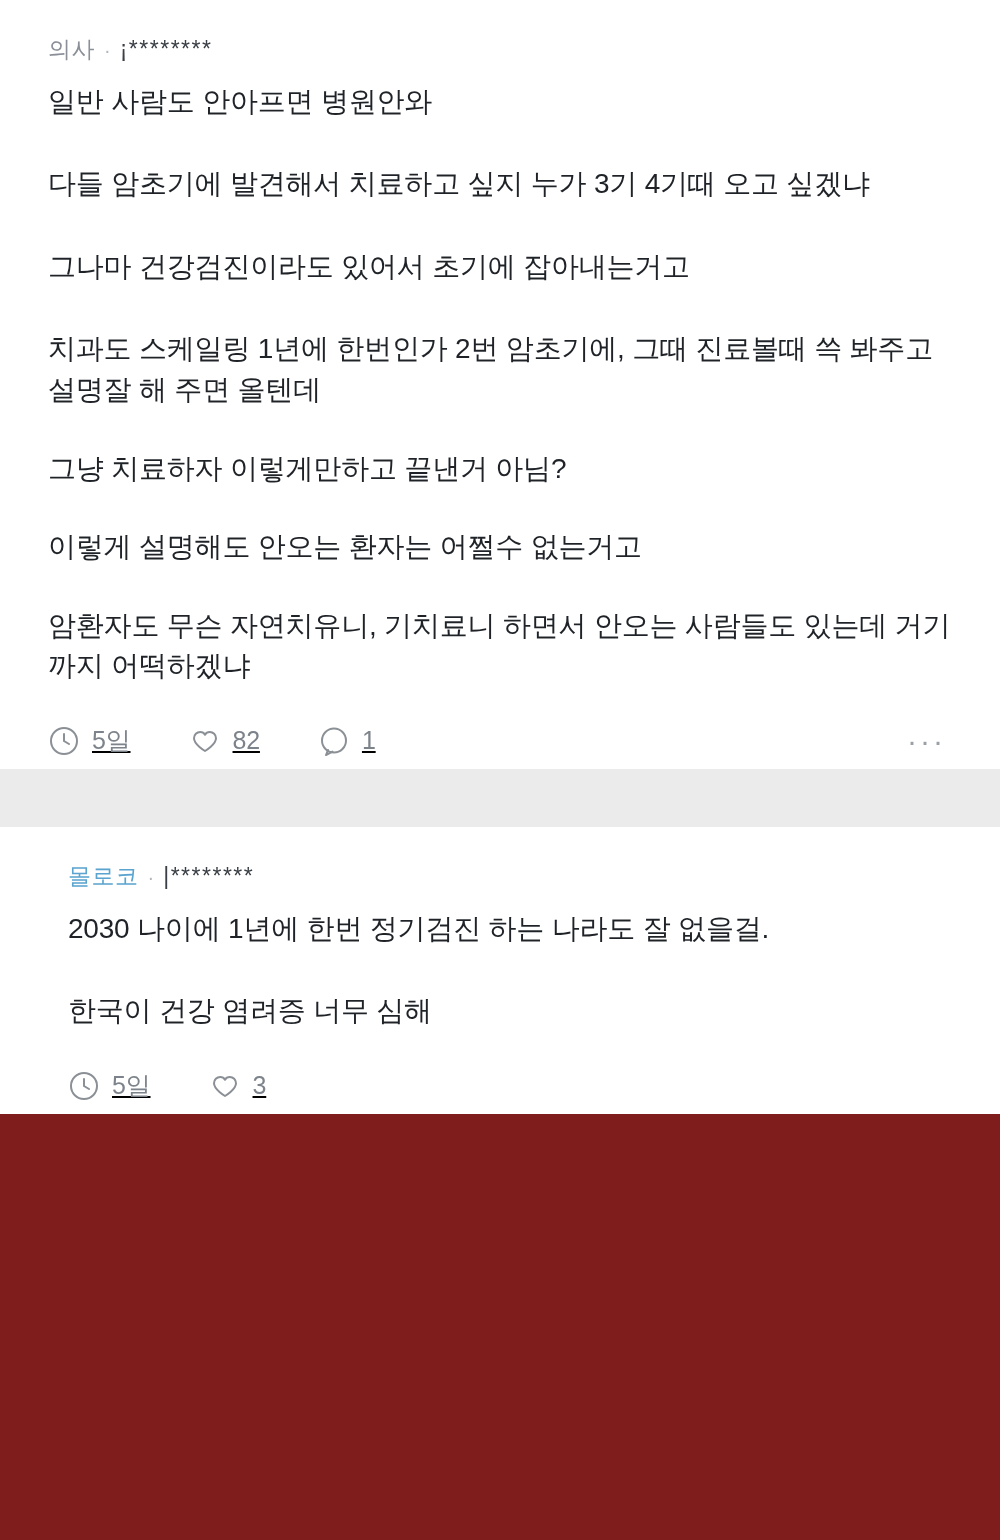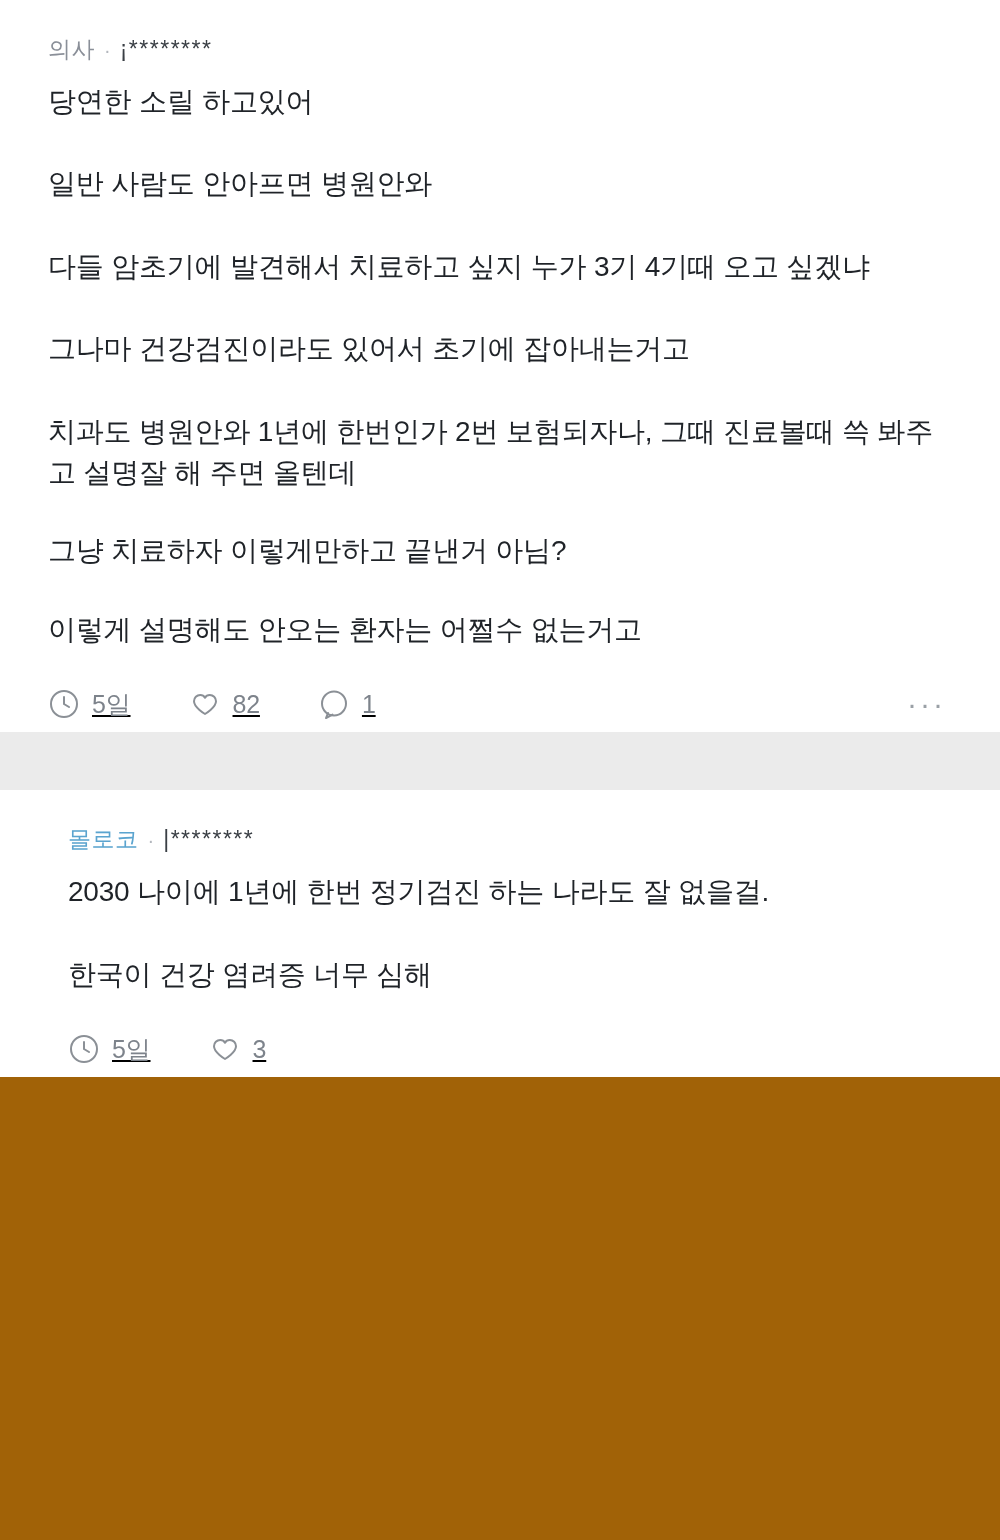--- a/index.html
+++ b/index.html
@@ -9,21 +9,21 @@
   }
   body {
     width: 1000px;
     font-family: "Liberation Sans", sans-serif;
     -webkit-font-smoothing: antialiased;
   }
   .page {
     width: 1000px;
     min-height: 1540px;
     position: relative;
-    background: #a16207;
+    background: #7f1d1d;
   }
 
   
   .post {
     background: #ffffff;
     box-sizing: border-box;
   }
   .post.primary {
     padding: 36px 48px 0 48px;
   }
@@ -133,27 +133,27 @@
 
   <div class="post primary">
 
     <div class="author-line">
       <span class="author-name">의사</span>
       <span class="author-dot">·</span>
       <span class="author-handle">¡********</span>
     </div>
 
     <div class="body-text">
-      <p>당연한 소릴 하고있어</p>
       <p>일반 사람도 안아프면 병원안와</p>
       <p>다들 암초기에 발견해서 치료하고 싶지 누가 3기 4기때 오고 싶겠냐</p>
       <p>그나마 건강검진이라도 있어서 초기에 잡아내는거고</p>
-      <p class="tight">치과도 병원안와 1년에 한번인가 2번 보험되자나, 그때 진료볼때 쓱 봐주고 설명잘 해 주면 올텐데</p>
+      <p class="tight">치과도 스케일링 1년에 한번인가 2번 암초기에, 그때 진료볼때 쓱 봐주고 설명잘 해 주면 올텐데</p>
       <p class="tight">그냥 치료하자 이렇게만하고 끝낸거 아님?</p>
       <p class="tight">이렇게 설명해도 안오는 환자는 어쩔수 없는거고</p>
+      <p>암환자도 무슨 자연치유니, 기치료니 하면서 안오는 사람들도 있는데 거기까지 어떡하겠냐</p>
     </div>
 
     <div class="meta-row">
 
       <div class="meta-item">
         <span class="glyph">
           <svg width="32" height="32" viewBox="0 0 32 32">
             <circle cx="16" cy="16" r="13" fill="none" stroke="#8b9096" stroke-width="2"></circle>
             <path d="M16 9 L16 16 L21 19" fill="none" stroke="#8b9096" stroke-width="2" stroke-linecap="round"></path>
           </svg>

